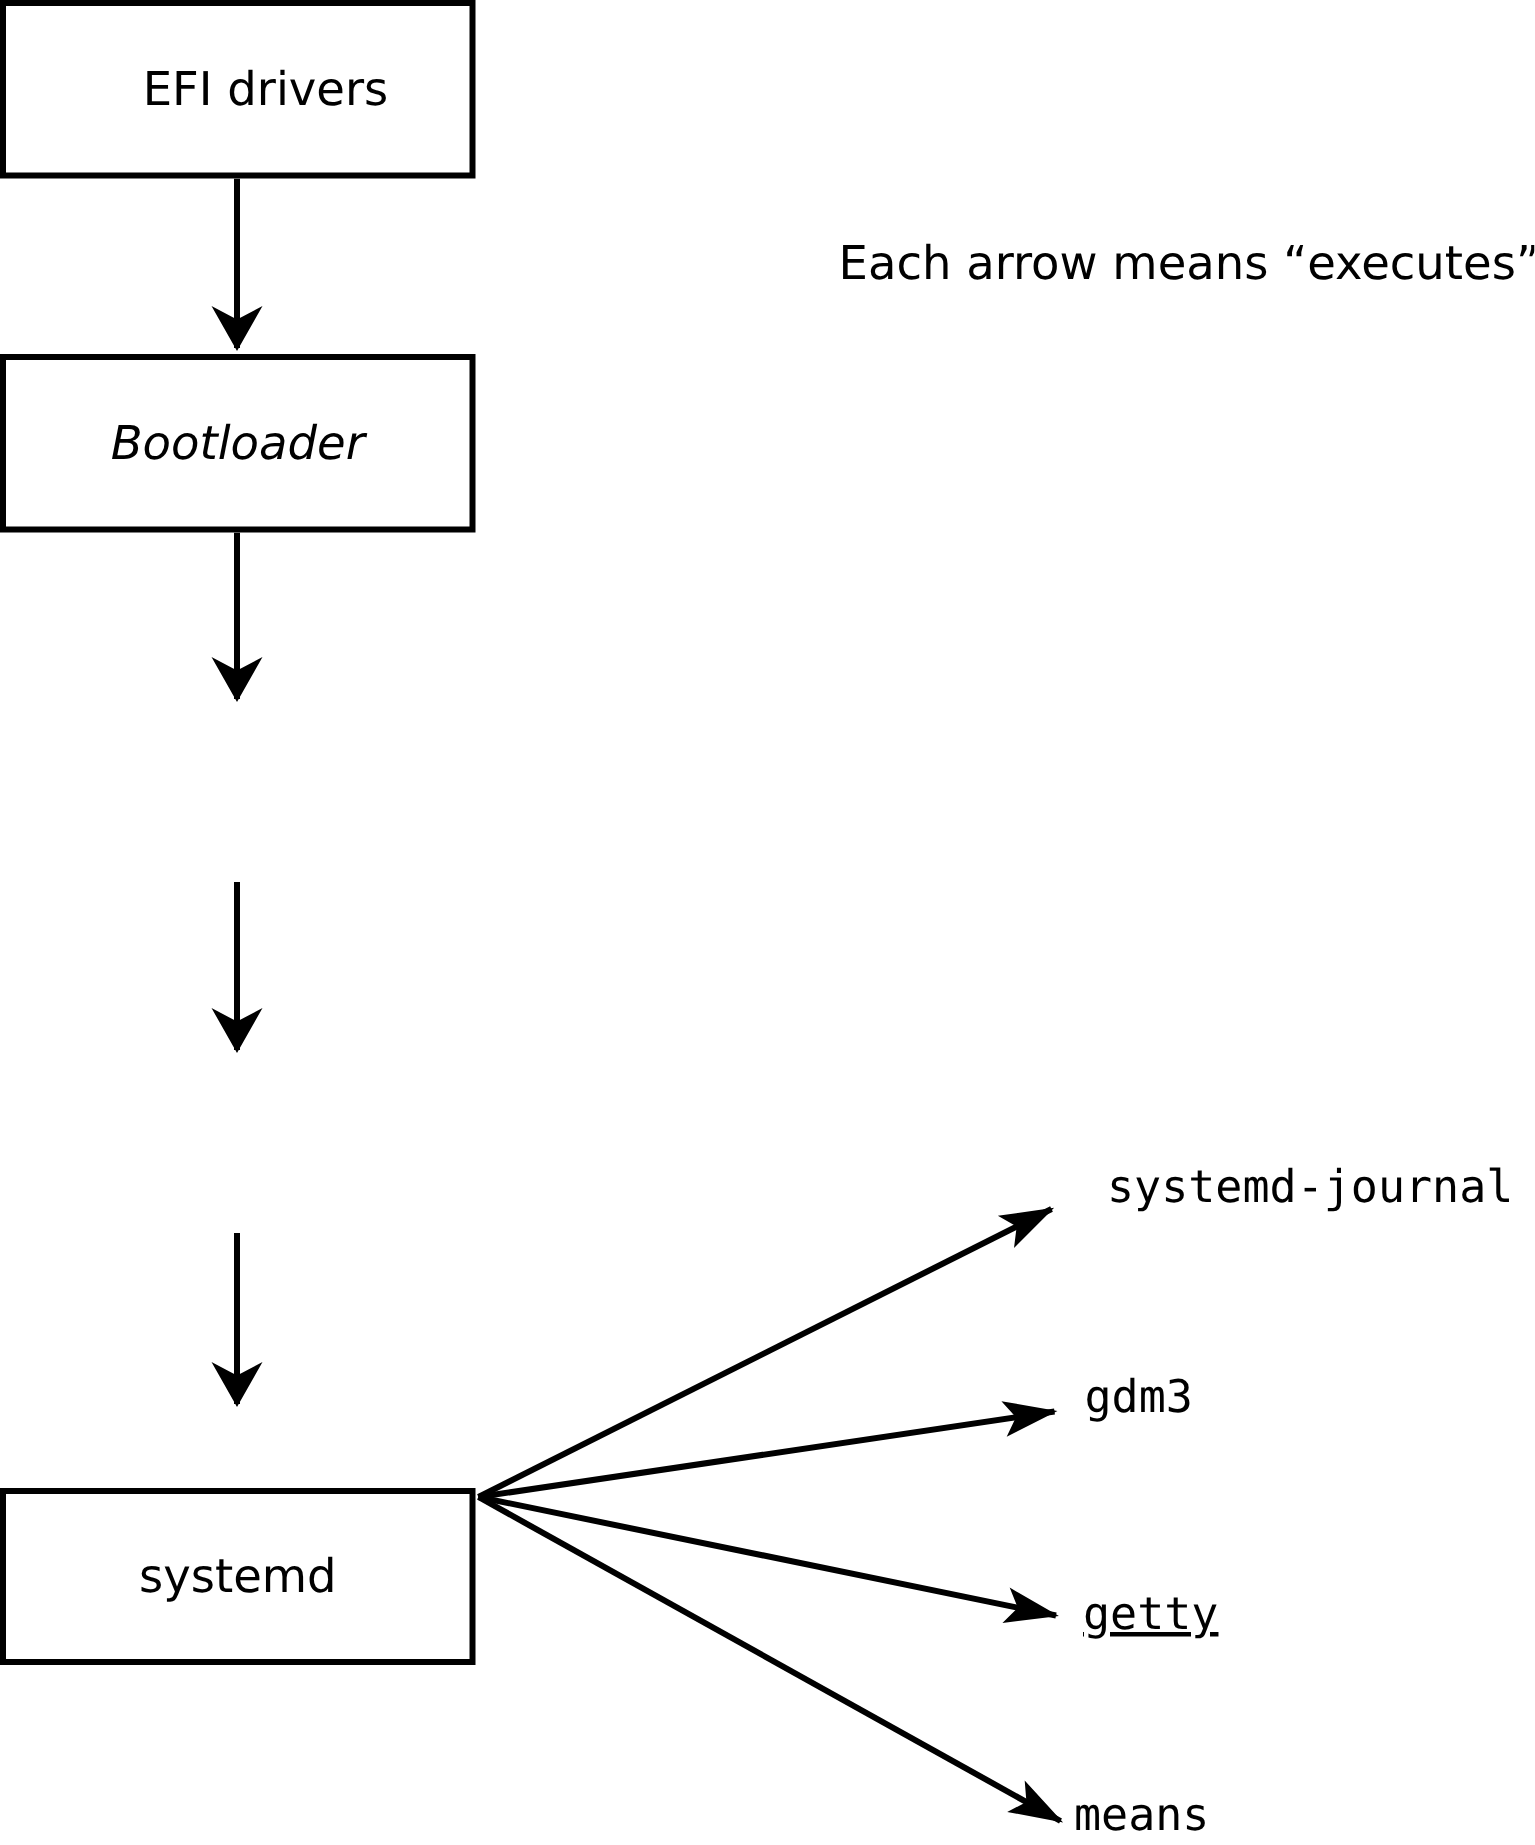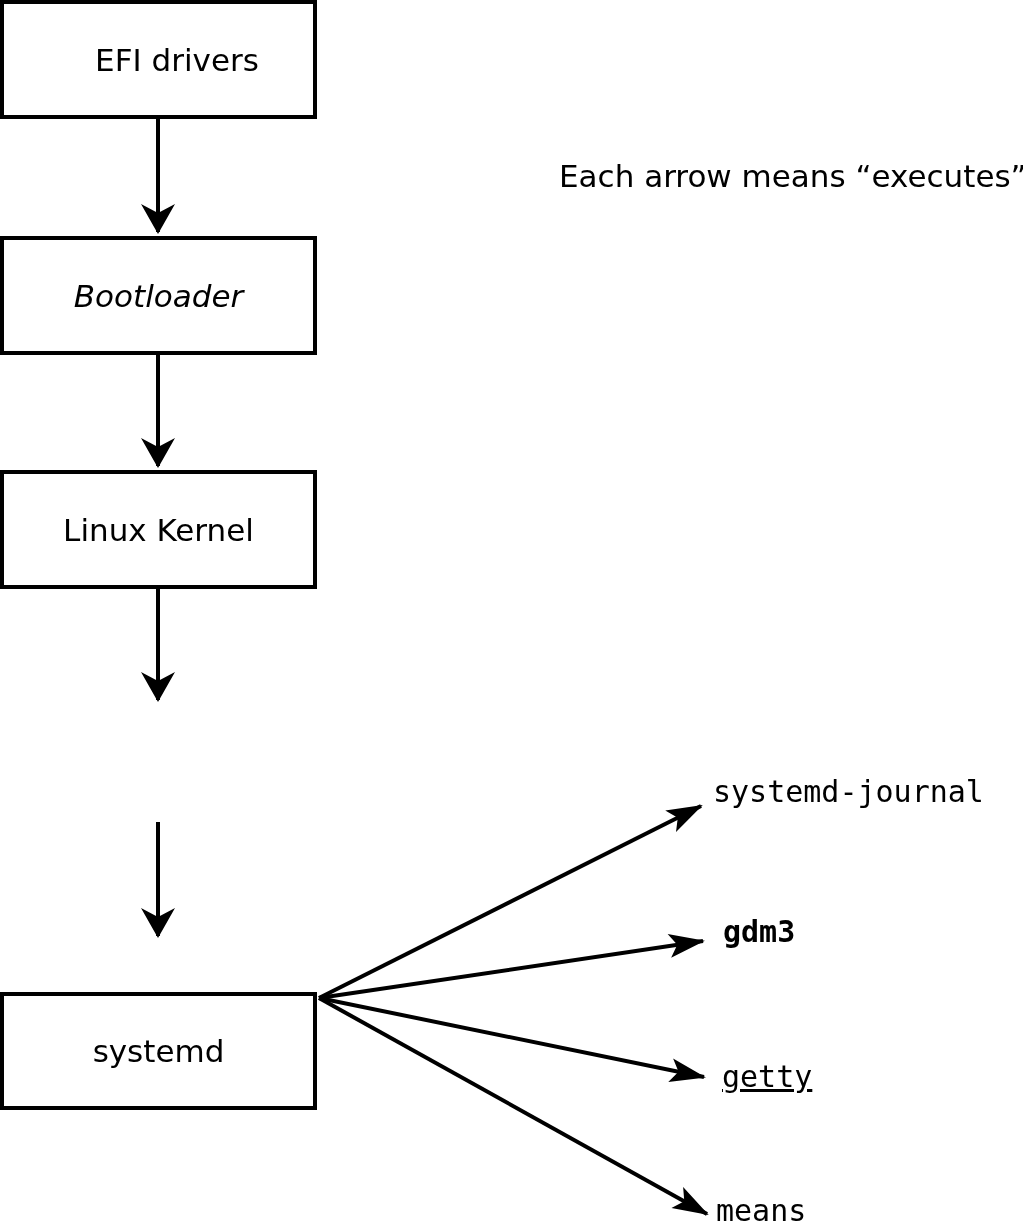--- a/index.html
+++ b/index.html
@@ -46,22 +46,22 @@
     color: #000000;
   }
   .spawn-label {
     position: absolute;
     font-family: "DejaVu Sans Mono", "Liberation Mono", monospace;
     font-size: 30px;
     line-height: 1;
     white-space: nowrap;
     color: #000000;
   }
-  #spawn-0 { left: 713px; top: 777px; }
-  #spawn-1 { left: 723px; top: 917px; font-weight: bold; }
+  #spawn-0 { left: 738px; top: 777px; }
+  #spawn-1 { left: 723px; top: 917px; }
   #spawn-2 { left: 722px; top: 1062px; text-decoration: underline; }
   #spawn-3 { left: 716px; top: 1196px; }
 
   #arrow-layer {
     position: absolute;
     left: 0;
     top: 0;
     width: 1023px;
     height: 1230px;
     pointer-events: none;
@@ -96,23 +96,20 @@
     <line x1="319" y1="998" x2="704" y2="1077" marker-end="url(#head-f)"></line>
     <line x1="319" y1="998" x2="707" y2="1214" marker-end="url(#head-f)"></line>
   </svg>
 
   <div class="node" id="node-efi">
     <span>EFI drivers</span>
   </div>
   <div class="node" id="node-bootloader">
     <span>Bootloader</span>
   </div>
-  <div class="node" id="node-kernel">
-    <span>Linux Kernel</span>
-  </div>
   <div class="node" id="node-systemd">
     <span>systemd</span>
   </div>
 
   <div class="annotation">Each arrow means “executes”.</div>
 
   <div class="spawn-label" id="spawn-0">systemd-journal</div>
   <div class="spawn-label" id="spawn-1">gdm3</div>
   <div class="spawn-label" id="spawn-2">getty</div>
   <div class="spawn-label" id="spawn-3">means</div>

